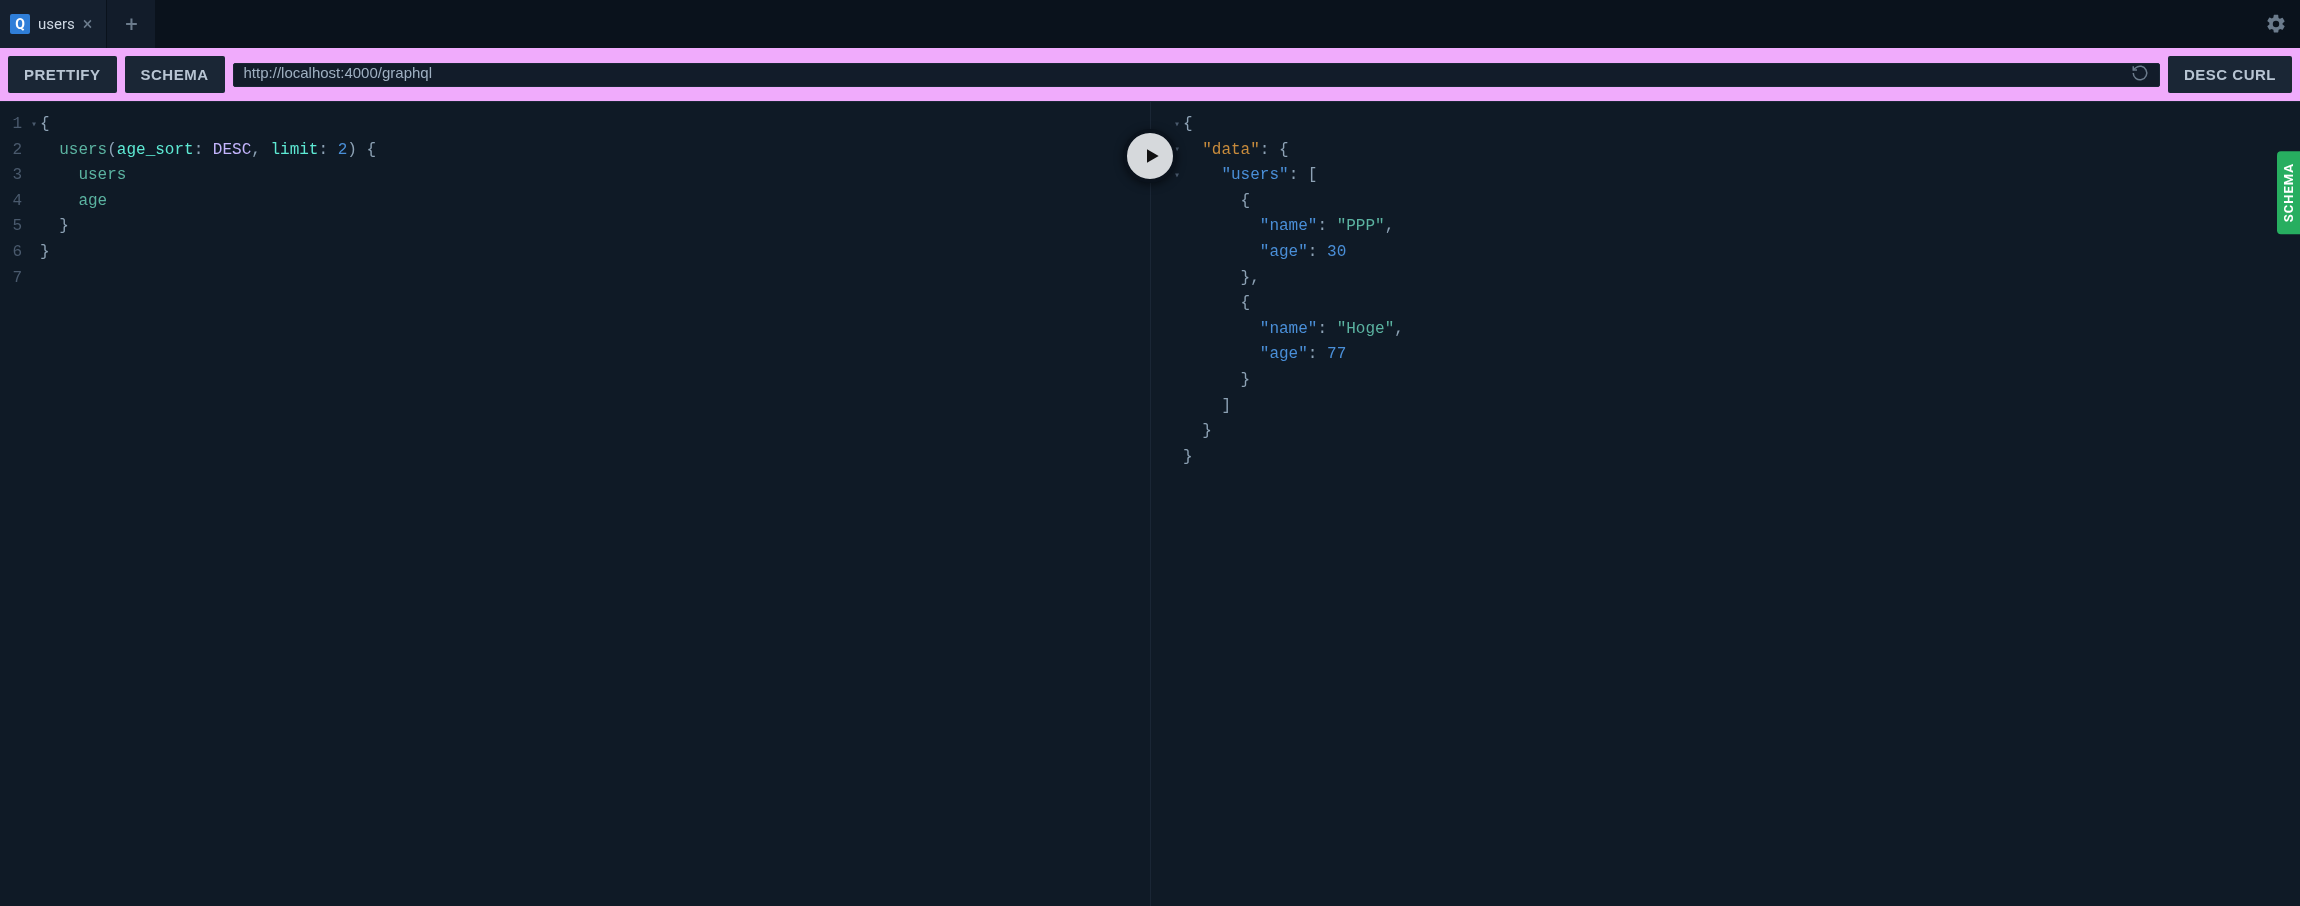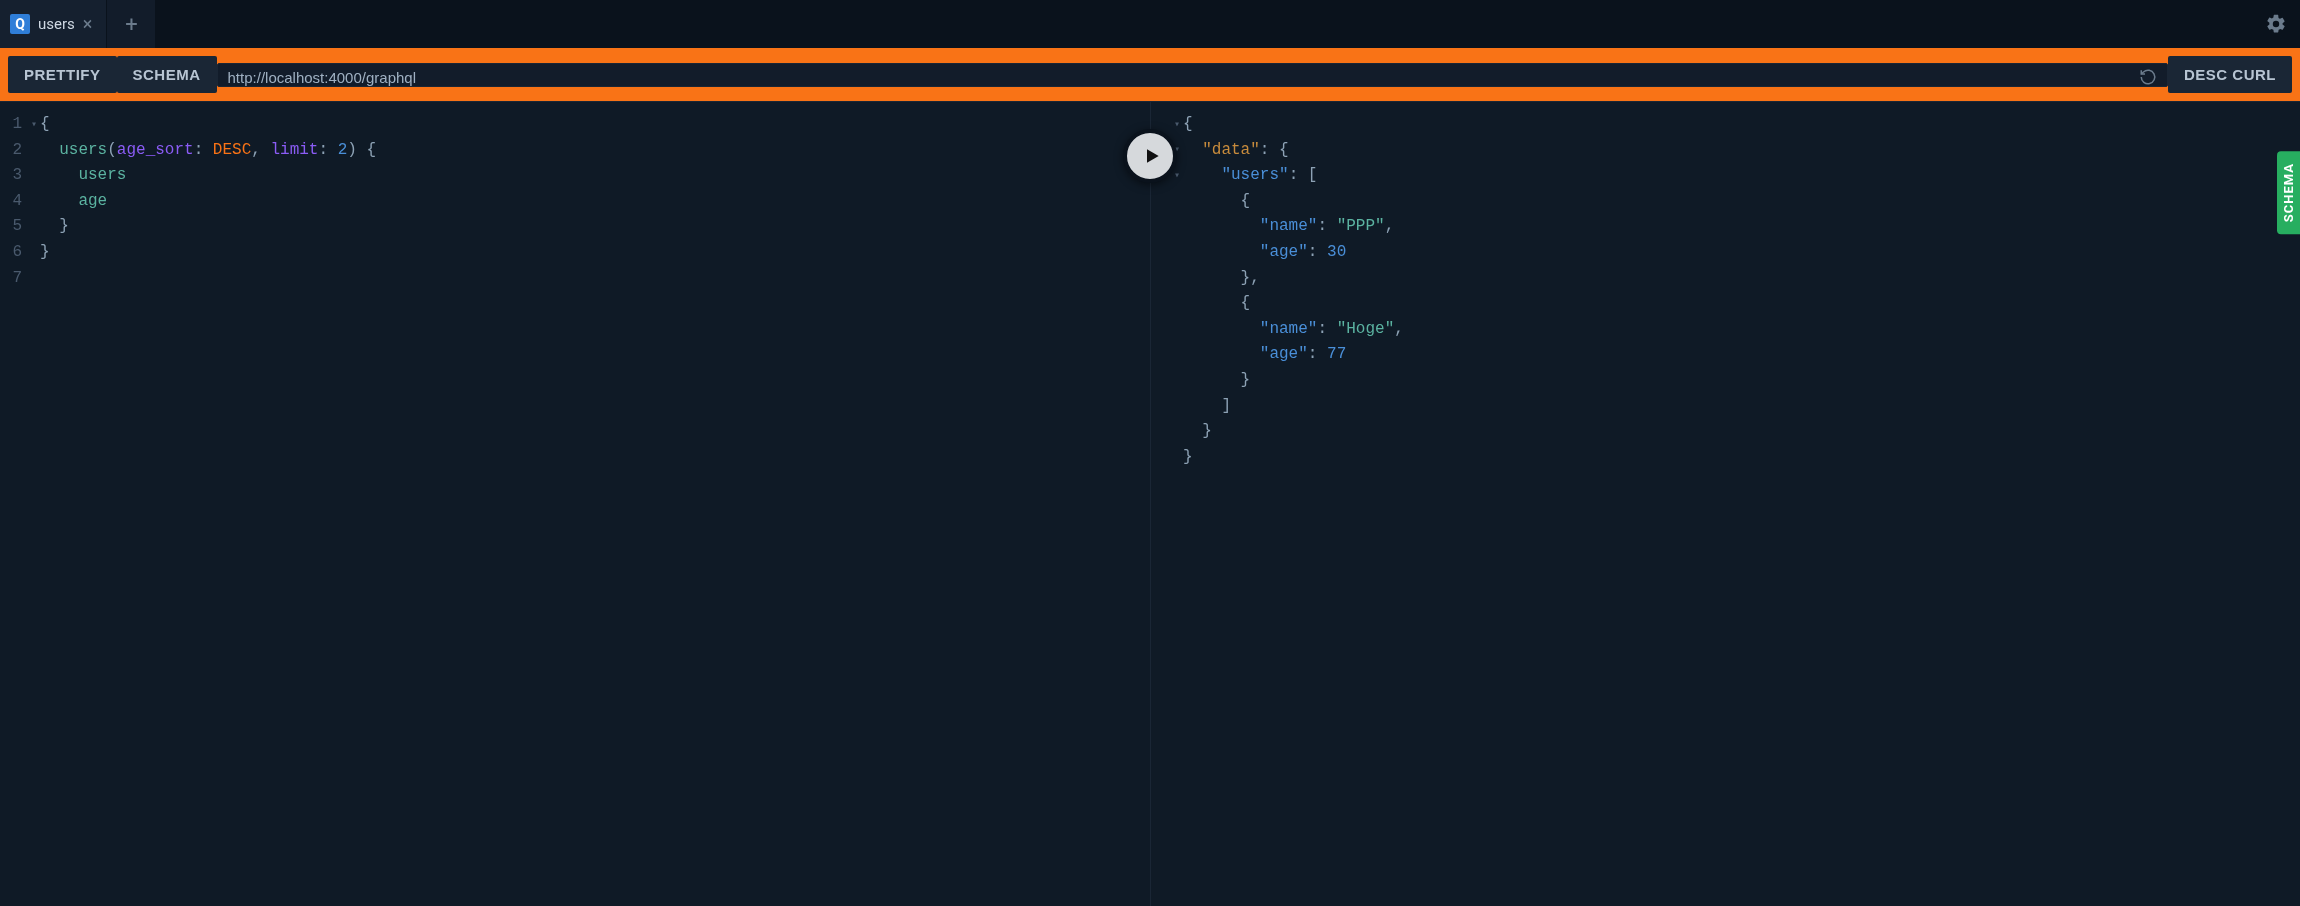--- a/index.html
+++ b/index.html
@@ -63,39 +63,39 @@
     justify-content: center;
     color: #6b7b8c;
     cursor: pointer;
   }
   .gear svg { width: 22px; height: 22px; }
 
   
   .toolbar {
     display: flex;
     align-items: center;
-    gap: 0;
+    gap: 8px;
     padding: 8px;
-    background: #f97316;
+    background: #f0abfc;
   }
   .btn {
     background: #1a2635;
     color: #b8c5d3;
     border: none;
     padding: 10px 16px;
     font-size: 15px;
     font-weight: 600;
     letter-spacing: 0.5px;
     cursor: pointer;
     border-radius: 2px;
   }
   .urlwrap {
     flex: 1;
     display: flex;
-    align-items: flex-end;
+    align-items: flex-start;
     background: #121c2a;
     border: 1px solid #1a2635;
     border-radius: 2px;
     height: 24px;
     padding: 0 10px;
   }
   .urlinput {
     flex: 1;
     background: transparent;
     border: none;
@@ -147,22 +147,22 @@
     font-size: 10px;
     flex-shrink: 0;
     display: flex;
     align-items: center;
     justify-content: center;
     user-select: none;
   }
   .codetext { flex: 1; }
   .tok-punc { color: #8da2b5; }
   .tok-field { color: #5bb3a1; }
-  .tok-arg { color: #8b5cf6; }
-  .tok-enum { color: #f97316; }
+  .tok-arg { color: #5eead4; }
+  .tok-enum { color: #c4b5fd; }
   .tok-num { color: #4a8fd8; }
   .tok-key { color: #4a8fd8; }
   .tok-str { color: #5bb3a1; }
   .tok-top { color: #c78b3c; }
 
   
   .playbtn {
     position: absolute;
     top: 28px;
     left: 50%;

